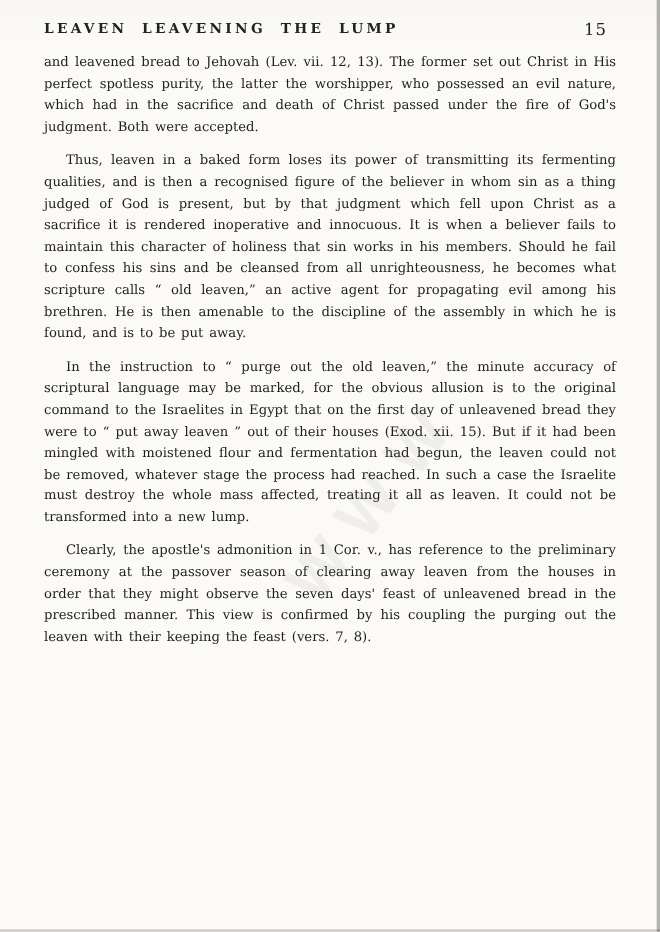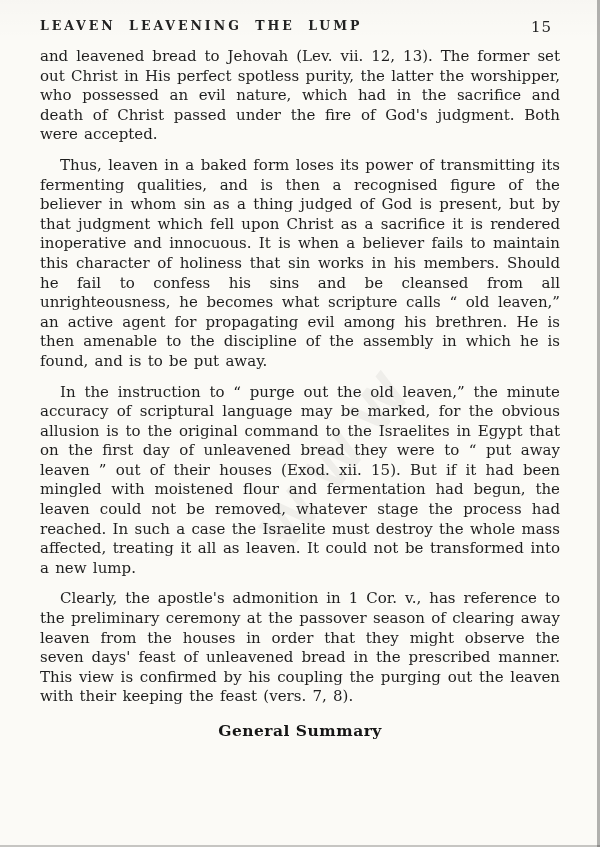--- a/index.html
+++ b/index.html
@@ -45,21 +45,21 @@
   }
   .page-number {
     position: absolute;
     right: 8px;
     top: 0;
     font-size: 15px;
     color: #222;
     letter-spacing: 1px;
   }
   .body-text p {
-    font-size: 15px;
+    font-size: 12px;
     line-height: 19.6px;
     text-align: justify;
     margin: 0 0 11px 0;
     word-spacing: 1.5px;
     color: #1e1e1e;
   }
   .body-text p.indent {
     text-indent: 20px;
   }
   .section-heading {
@@ -102,17 +102,16 @@
 
   <div class="body-text">
     <p>and leavened bread to Jehovah (Lev. vii. 12, 13).  The former set out Christ in His perfect spotless purity, the latter the worshipper, who possessed an evil nature, which had in the sacrifice and death of Christ passed under the fire of God's judgment.  Both were accepted.</p>
 
     <p class="indent">Thus, leaven in a baked form loses its power of transmitting its fermenting qualities, and is then a recognised figure of the believer in whom sin as a thing judged of God is present, but by that judgment which fell upon Christ as a sacrifice it is rendered inoperative and innocuous.  It is when a believer fails to maintain this character of holiness that sin works in his members.  Should he fail to confess his sins and be cleansed from all unrighteousness, he becomes what scripture calls “ old leaven,” an active agent for propagating evil among his brethren.  He is then amenable to the discipline of the assembly in which he is found, and is to be put away.</p>
 
     <p class="indent">In the instruction to “ purge out the old leaven,” the minute accuracy of scriptural language may be marked, for the obvious allusion is to the original command to the Israelites in Egypt that on the first day of unleavened bread they were to “ put away leaven ” out of their houses (Exod. xii. 15).  But if it had been mingled with moistened flour and fermentation had begun, the leaven could not be removed, whatever stage the process had reached.  In such a case the Israelite must destroy the whole mass affected, treating it all as leaven.  It could not be transformed into a new lump.</p>
 
     <p class="indent">Clearly, the apostle's admonition in 1 Cor. v., has reference to the preliminary ceremony at the passover season of clearing away leaven from the houses in order that they might observe the seven days' feast of unleavened bread in the prescribed manner.  This view is confirmed by his coupling the purging out the leaven with their keeping the feast (vers. 7, 8).</p>
 
-    <div class="section-heading">General Summary</div>
 
   </div>
 
 </div>
 
 </body></html>

